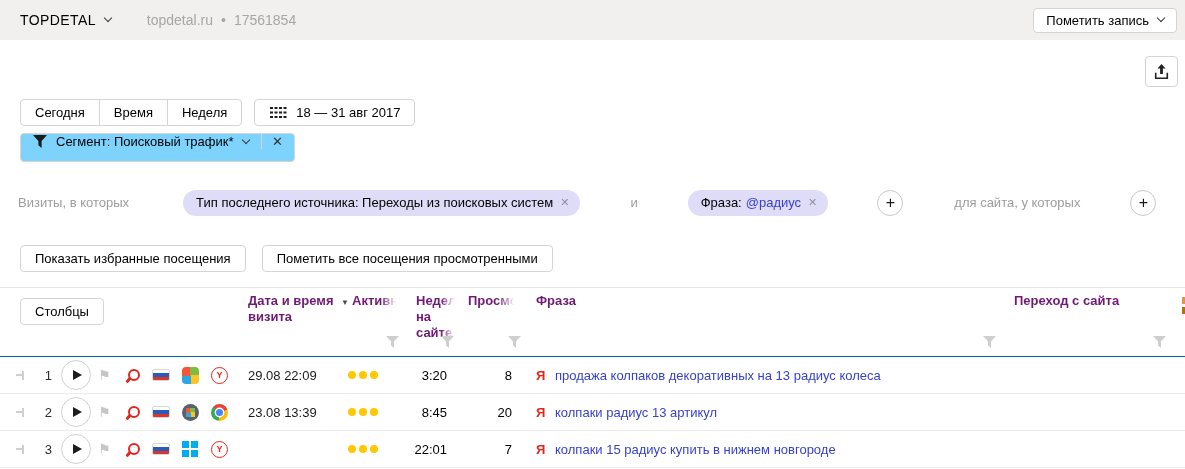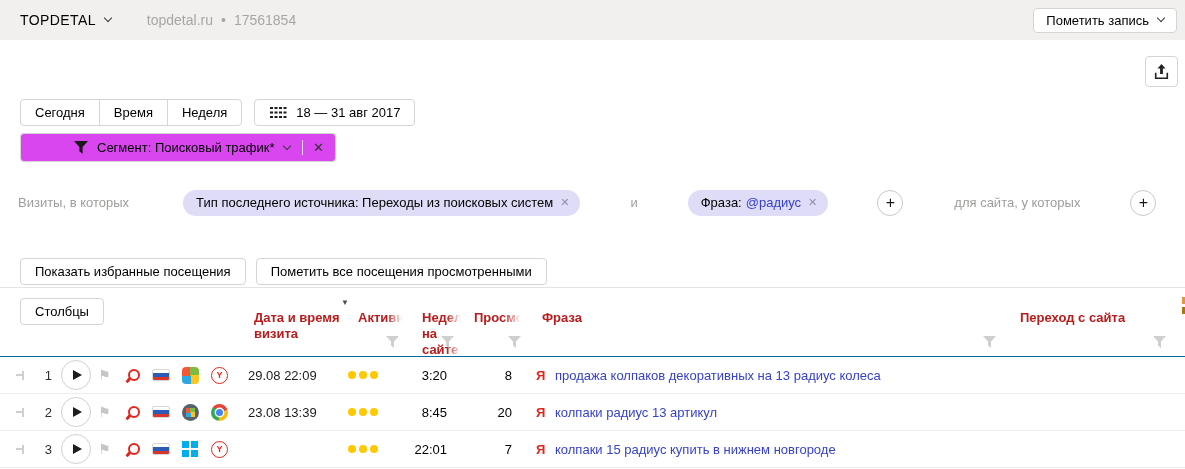--- a/index.html
+++ b/index.html
@@ -36,39 +36,39 @@
   .seg .btn { border-radius:0; margin-left:-1px; }
   .seg .btn:first-child { border-radius:4px 0 0 4px; margin-left:0; }
   .seg .btn:last-child { border-radius:0 4px 4px 0; }
   .range-btn { margin-left:12px; display:inline-flex; align-items:center; gap:10px; padding:0 14px; }
   .grid-ico { position:relative; width:17px; height:12px; }
   .grid-ico::before { content:""; position:absolute; left:1px; top:0; width:2.6px; height:2.6px; background:#1d1d1d;
     box-shadow:4.5px 0 #1d1d1d,9px 0 #1d1d1d,13.5px 0 #1d1d1d,
                0 4.5px #1d1d1d,4.5px 4.5px #1d1d1d,9px 4.5px #1d1d1d,13.5px 4.5px #1d1d1d,
                0 9px #1d1d1d,4.5px 9px #1d1d1d,9px 9px #1d1d1d,13.5px 9px #1d1d1d; }
   
-  .segment-row { position:absolute; left:20px; top:133px; height:29px; display:flex; align-items:center;
-    border:1px solid #d5d5d3; border-radius:4px; background:#d946ef;padding-left:41px; }
+  .segment-row { position:absolute; left:20px; top:133px; height:29px; display:flex; align-items:flex-start;
+    border:1px solid #d5d5d3; border-radius:4px; background:#7dd3fc; }
   .segment-main { display:flex; align-items:center; gap:9px; padding:0 12px; cursor:pointer; }
   .segment-close { display:flex; align-items:center; justify-content:center; width:33px; border-left:1px solid #d5d5d3; cursor:pointer; font-size:13px; color:#333; }
   
   .cond-row { position:absolute; left:18px; top:189px; height:27px; display:flex; align-items:center;gap:40px; }
   .muted { color:#9d9d9b; font-size:13px; }
   .chip { height:26px; border-radius:13px; background:#dedcf7; display:inline-flex; align-items:center; gap:7px;
     padding:0 11px 0 13px; font-size:13px; white-space:nowrap; cursor:pointer; }
   .chip .x { color:#8f8fa8; font-size:11px; cursor:pointer; }
   .link { color:#3742c8; text-decoration:none; cursor:pointer; }
   .plus-btn { width:26px; height:26px; border-radius:50%; border:1px solid #c9c9c7; background:#fff;
     display:inline-flex; align-items:center; justify-content:center; font-size:16px; font-weight:400; color:#1a1a1a; cursor:pointer; }
   
-  .actions-row { position:absolute; left:20px; top:258px; display:flex; gap:10px; }
+  .actions-row { position:absolute; left:20px; top:245px; display:flex; gap:16px; }
   
   .thead { position:absolute; left:0; top:287px; width:1185px; height:70px; border-top:1px solid #e4e4e2; border-bottom:1px solid #0369a1; }
   .columns-btn { position:absolute; left:20px; top:10px; }
-  .hcell { position:absolute; top:22px; font-weight:700; font-size:13px; line-height:16px; color:#b91c1c;margin-left:6px; }
+  .hcell { position:absolute; top:5px; font-weight:700; font-size:13px; line-height:16px; color:#701a75; }
   .hfade { overflow:hidden; white-space:normal;
     -webkit-mask-image:linear-gradient(90deg,#000 62%,transparent 97%); mask-image:linear-gradient(90deg,#000 62%,transparent 97%); }
   .sort-ico { position:absolute; left:341px; top:10px; font-size:8px; color:#4a4a4a; }
   .funnel { position:absolute; top:48px; width:13px; height:12px; cursor:pointer; }
   .edge-frag { position:absolute; right:0; top:9px; width:3px; }
   .edge-frag b { display:block; width:3px; height:7px; background:#d9984a; margin-bottom:3px; }
   .edge-frag b + b { background:#ad750e; }
   
   .vrow { position:absolute; left:0; width:1185px; height:37px; border-bottom:1px solid #ececea; }
   .cell { position:absolute; top:0; bottom:0; display:flex; align-items:center; }

